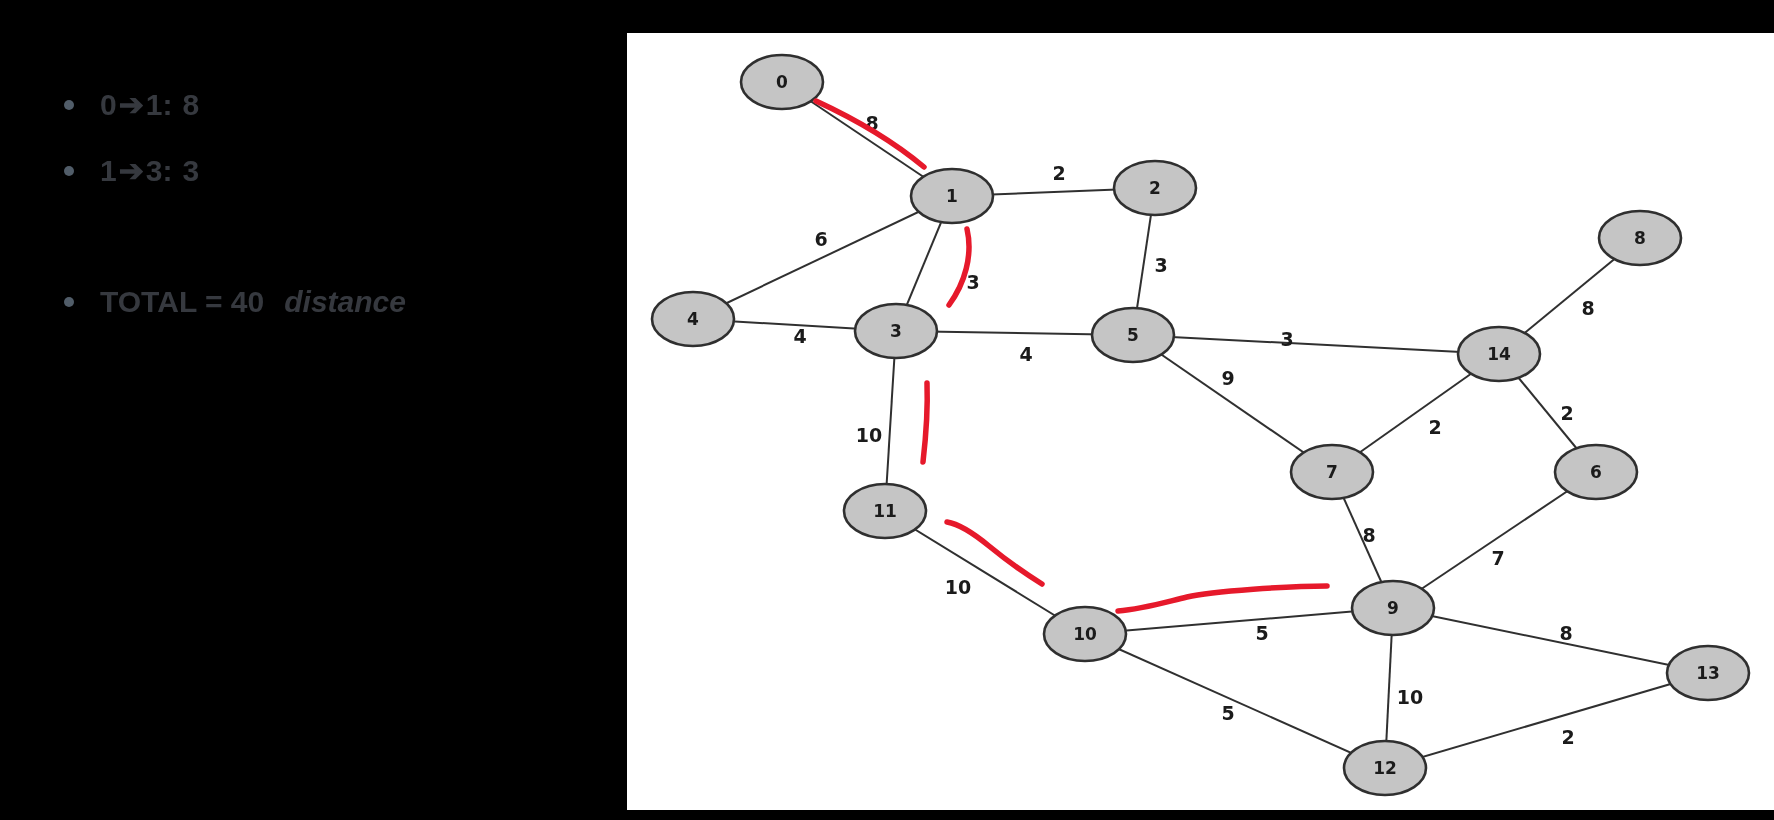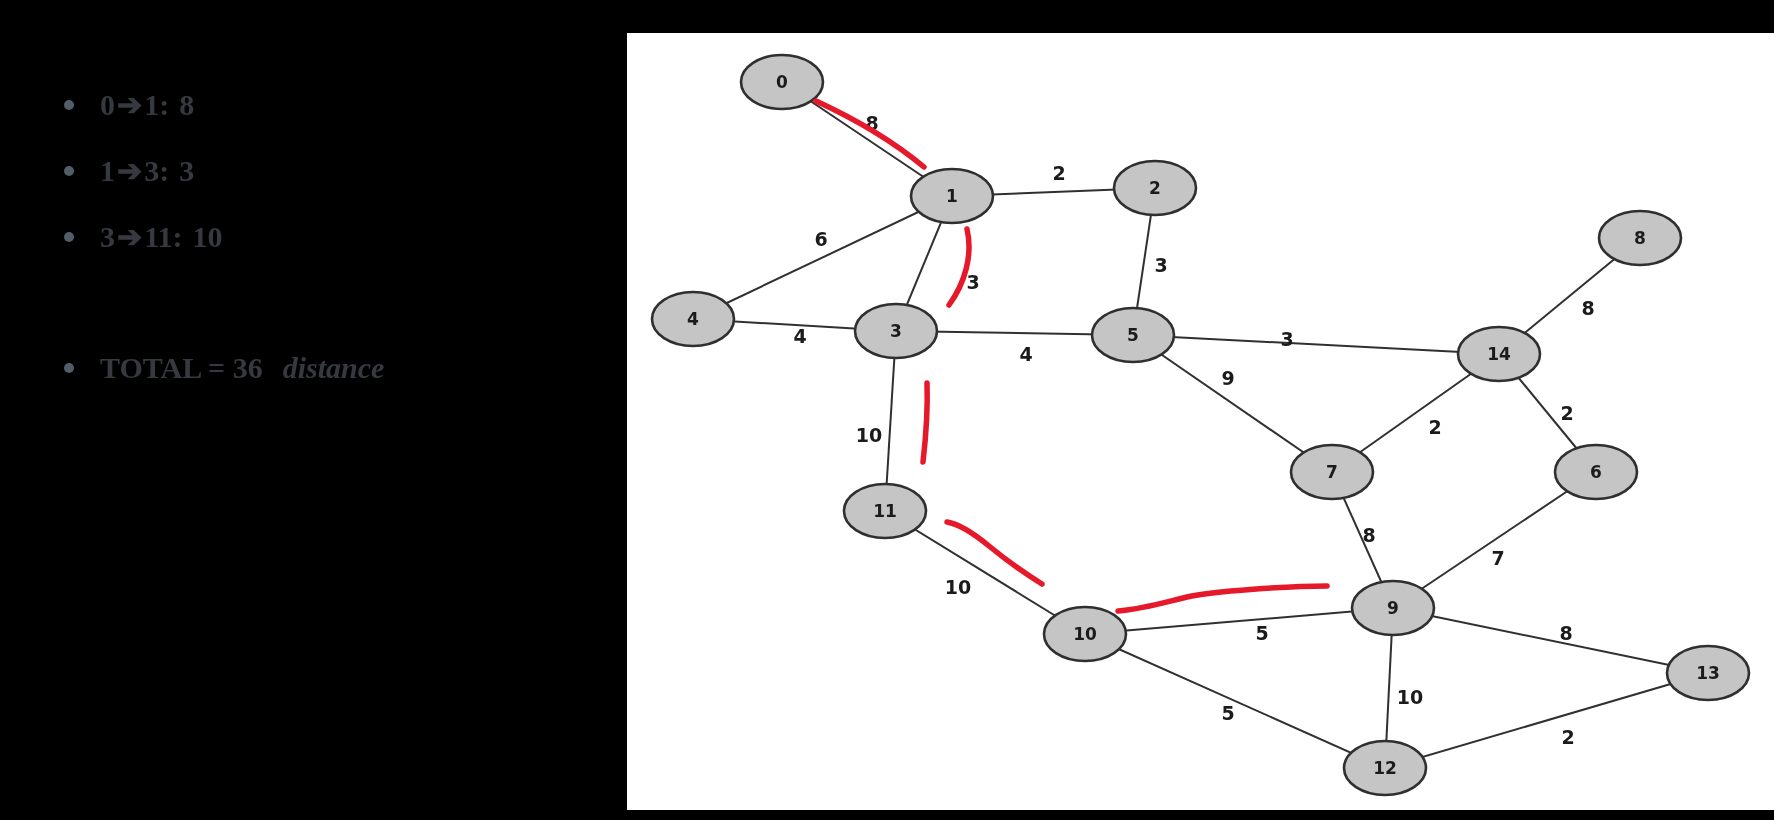--- a/index.html
+++ b/index.html
@@ -11,21 +11,20 @@
     overflow: hidden;
     font-family: "Liberation Sans", sans-serif;
   }
   .steps {
     position: absolute;
     left: 64px;
     top: 85px;
     margin: 0;
     padding: 0;
     list-style: none;
-    font-family: Liberation Serif, serif;
   }
   .steps li {
     position: relative;
     height: 40px;
     line-height: 40px;
     margin-bottom: 26px;
     padding-left: 36px;
     font-size: 30px;
     font-weight: bold;
     color: var(--text, #36393f);
@@ -60,25 +59,22 @@
 
 <div class="slide">
 
   <ul class="steps">
     <li>
       <span class="dot"></span><span>0</span><span class="arrow">➔</span><span>1</span><span>:</span><span class="cost">8</span>
     </li>
     <li>
       <span class="dot"></span><span>1</span><span class="arrow">➔</span><span>3</span><span>:</span><span class="cost">3</span>
     </li>
-    <li>
-      <span class="dot"></span><span>3</span><span class="arrow">➔</span><span>11</span><span>:</span><span class="cost">10</span>
-    </li>
     <li class="total">
-      <span class="dot"></span><span>TOTAL = 36</span><span class="unit">distance</span>
+      <span class="dot"></span><span>TOTAL = 40</span><span class="unit">distance</span>
     </li>
   </ul>
 
   <div class="graph-panel">
     <svg viewBox="0 0 1147 777" xmlns="http://www.w3.org/2000/svg">
         <line x1="155" y1="49" x2="325" y2="163" stroke="#303030" stroke-width="2"></line>
         <line x1="325" y1="163" x2="528" y2="155" stroke="#303030" stroke-width="2"></line>
         <line x1="325" y1="163" x2="66" y2="286" stroke="#303030" stroke-width="2"></line>
         <line x1="325" y1="163" x2="269" y2="298" stroke="#303030" stroke-width="2"></line>
         <line x1="528" y1="155" x2="506" y2="302" stroke="#303030" stroke-width="2"></line>

